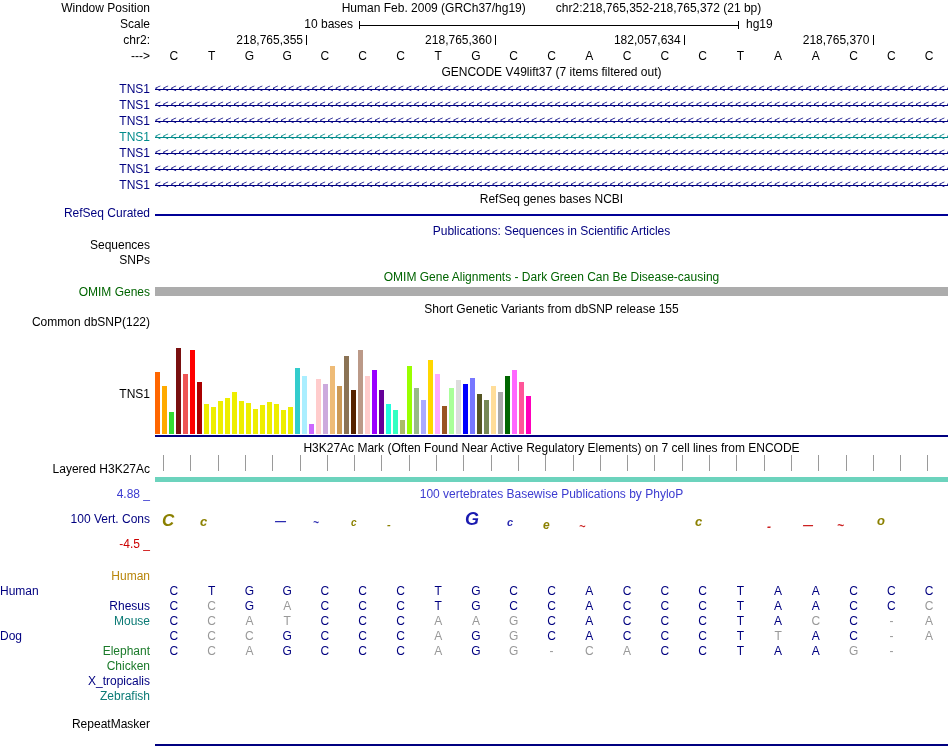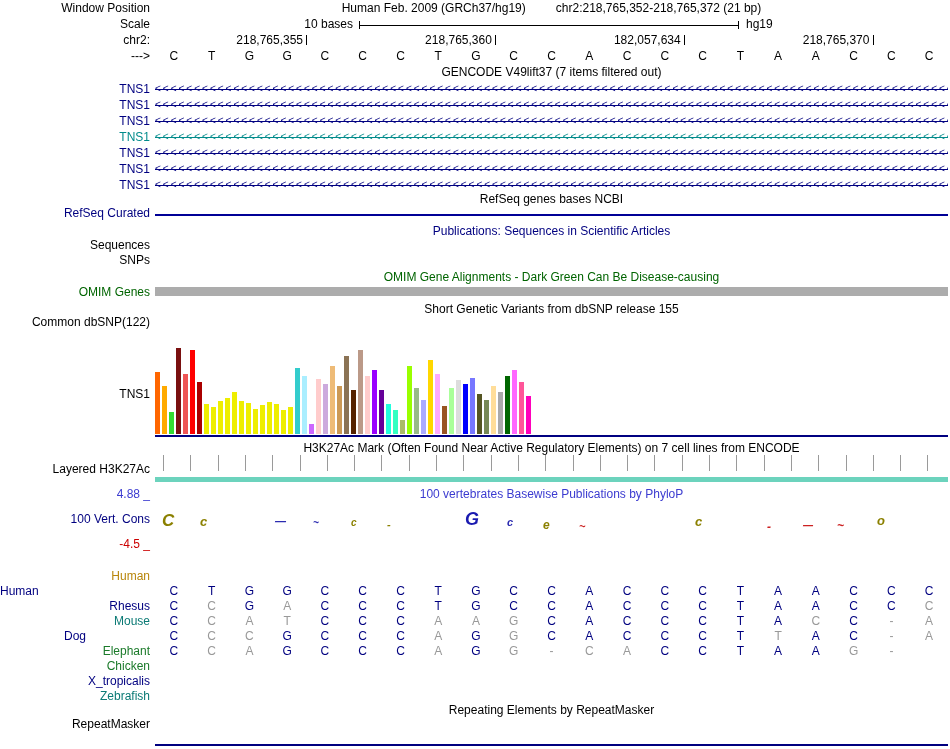--- a/index.html
+++ b/index.html
@@ -55,21 +55,20 @@
   <div class="ctr" style="top:442px">H3K27Ac Mark (Often Found Near Active Regulatory Elements) on 7 cell lines from ENCODE</div>
   <span class="lbl" style="top:463px">Layered H3K27Ac</span>
   <div class="hline" style="top: 477px; height: 5px; background: rgb(108, 211, 189);"></div>
 
   <span class="lbl" style="top: 488px; color: rgb(59, 59, 208);">4.88 _</span>
   <div class="ctr" style="top: 488px; color: rgb(59, 59, 208);">100 vertebrates Basewise Publications by PhyloP</div>
   <span class="lbl" style="top: 513px; color: rgb(0, 0, 128);">100 Vert. Cons</span>
   <span class="lbl" style="top: 538px; color: rgb(204, 0, 0);">-4.5 _</span>
 
 
-  <div class="ctr" style="top:704px">Repeating Elements by RepeatMasker</div>
   <span class="lbl" style="top:718px">RepeatMasker</span>
   <div class="hline" style="top: 744px; height: 2px; background: rgb(0, 0, 128);"></div>
 
 <span style="position: absolute; left: 203.048px; top: 34px; width: 100px; text-align: right; line-height: 13px;">218,765,355</span>
     <div style="position: absolute; left: 306px; top: 35px; width: 1px; height: 10px; background: rgb(0, 0, 0);"></div>
     <span style="position: absolute; left: 391.857px; top: 34px; width: 100px; text-align: right; line-height: 13px;">218,765,360</span>
     <div style="position: absolute; left: 494.9px; top: 35px; width: 1px; height: 10px; background: rgb(0, 0, 0);"></div>
     <span style="position: absolute; left: 580.667px; top: 34px; width: 100px; text-align: right; line-height: 13px;">182,057,634</span>
     <div style="position: absolute; left: 683.7px; top: 35px; width: 1px; height: 10px; background: rgb(0, 0, 0);"></div>
     <span style="position: absolute; left: 769.476px; top: 34px; width: 100px; text-align: right; line-height: 13px;">218,765,370</span>
@@ -292,21 +291,21 @@
     <span style="position: absolute; left: 589.3px; top: 614px; transform: translateX(-50%); line-height: 14px; color: rgb(0, 0, 128);">A</span>
     <span style="position: absolute; left: 627px; top: 614px; transform: translateX(-50%); line-height: 14px; color: rgb(0, 0, 128);">C</span>
     <span style="position: absolute; left: 664.8px; top: 614px; transform: translateX(-50%); line-height: 14px; color: rgb(0, 0, 128);">C</span>
     <span style="position: absolute; left: 702.5px; top: 614px; transform: translateX(-50%); line-height: 14px; color: rgb(0, 0, 128);">C</span>
     <span style="position: absolute; left: 740.3px; top: 614px; transform: translateX(-50%); line-height: 14px; color: rgb(0, 0, 128);">T</span>
     <span style="position: absolute; left: 778.1px; top: 614px; transform: translateX(-50%); line-height: 14px; color: rgb(0, 0, 128);">A</span>
     <span style="position: absolute; left: 815.8px; top: 614px; transform: translateX(-50%); line-height: 14px; color: rgb(153, 153, 153);">C</span>
     <span style="position: absolute; left: 853.6px; top: 614px; transform: translateX(-50%); line-height: 14px; color: rgb(0, 0, 128);">C</span>
     <span style="position: absolute; left: 891.4px; top: 614px; transform: translateX(-50%); line-height: 14px; color: rgb(153, 153, 153);">-</span>
     <span style="position: absolute; left: 929.1px; top: 614px; transform: translateX(-50%); line-height: 14px; color: rgb(153, 153, 153);">A</span>
-    <span style="position: absolute; left: 0px; top: 629px; width: 150px; text-align: center; color: rgb(0, 0, 128); line-height: 14px;">Dog</span>
+    <span style="position: absolute; left: 0px; top: 629px; width: 150px; text-align: left; color: rgb(0, 0, 128); line-height: 14px;">Dog</span>
     <span style="position: absolute; left: 173.9px; top: 629px; transform: translateX(-50%); line-height: 14px; color: rgb(0, 0, 128);">C</span>
     <span style="position: absolute; left: 211.6px; top: 629px; transform: translateX(-50%); line-height: 14px; color: rgb(153, 153, 153);">C</span>
     <span style="position: absolute; left: 249.4px; top: 629px; transform: translateX(-50%); line-height: 14px; color: rgb(153, 153, 153);">C</span>
     <span style="position: absolute; left: 287.2px; top: 629px; transform: translateX(-50%); line-height: 14px; color: rgb(0, 0, 128);">G</span>
     <span style="position: absolute; left: 324.9px; top: 629px; transform: translateX(-50%); line-height: 14px; color: rgb(0, 0, 128);">C</span>
     <span style="position: absolute; left: 362.7px; top: 629px; transform: translateX(-50%); line-height: 14px; color: rgb(0, 0, 128);">C</span>
     <span style="position: absolute; left: 400.5px; top: 629px; transform: translateX(-50%); line-height: 14px; color: rgb(0, 0, 128);">C</span>
     <span style="position: absolute; left: 438.2px; top: 629px; transform: translateX(-50%); line-height: 14px; color: rgb(153, 153, 153);">A</span>
     <span style="position: absolute; left: 476px; top: 629px; transform: translateX(-50%); line-height: 14px; color: rgb(0, 0, 128);">G</span>
     <span style="position: absolute; left: 513.7px; top: 629px; transform: translateX(-50%); line-height: 14px; color: rgb(153, 153, 153);">G</span>

